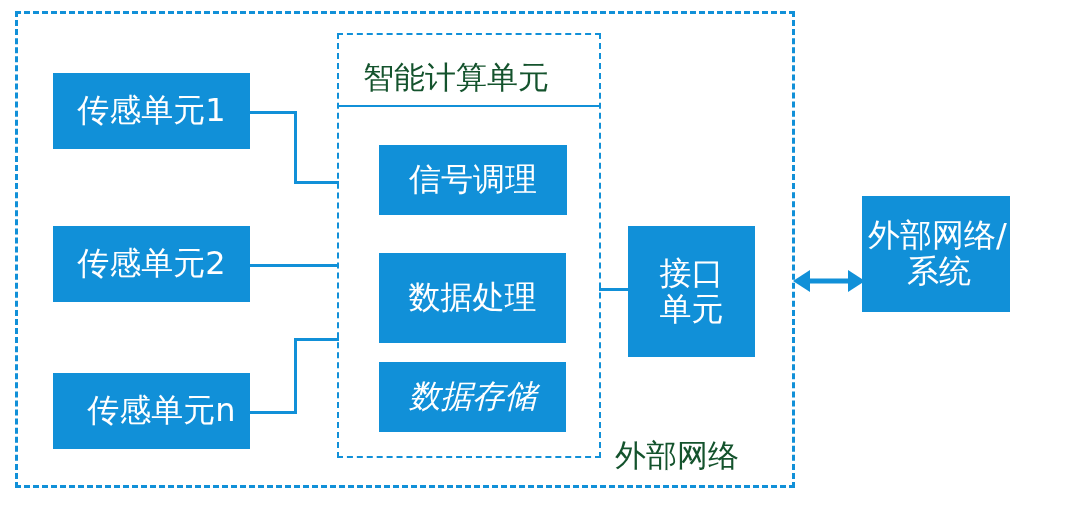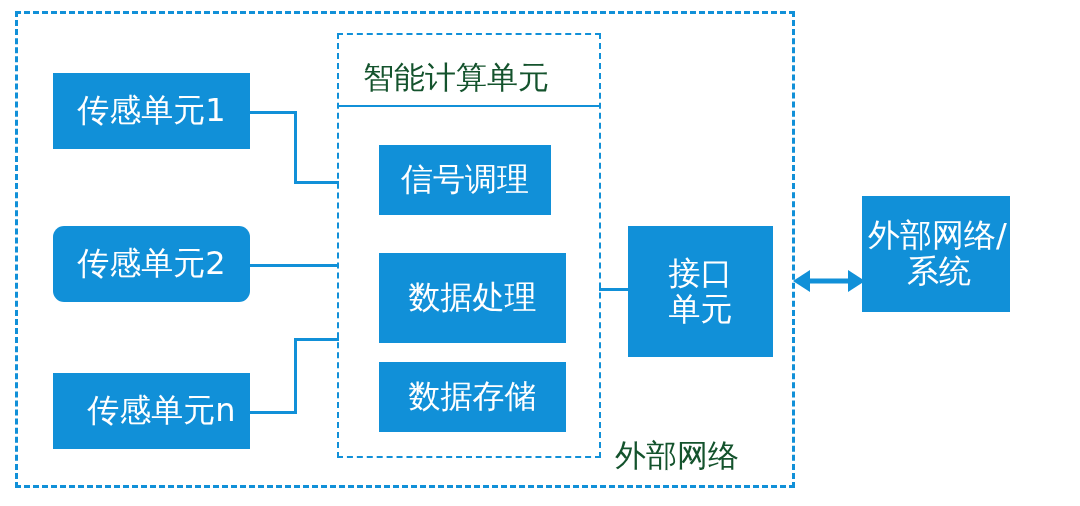--- a/index.html
+++ b/index.html
@@ -88,43 +88,43 @@
   <div class="dashed-box inner" style="left:337px; top:33px; width:264px; height:425px;"></div>
 
   <div class="sep" style="left:339px; top:105px; width:260px;"></div>
 
   <div class="label" style="left:363px; top:62px; font-size:31px;">智能计算单元</div>
 
   <div class="label" style="left:615px; top:440px; font-size:31px;">外部网络</div>
 
   <div class="block" style="left:53px; top:73px; width:197px; height:76px; font-size:32px;">传感单元1</div>
 
-  <div class="block" style="left:53px; top:226px; width:197px; height:76px; font-size:32px;border-radius:11px;">传感单元2</div>
+  <div class="block" style="left:53px; top:226px; width:197px; height:76px; font-size:32px;">传感单元2</div>
 
   <div class="block" style="left:53px; top:373px; width:197px; height:76px; font-size:32px;padding-left:20px;">传感单元n</div>
 
   <div class="hline" style="left:250px; top:111px; width:47px;"></div>
   <div class="vline" style="left:294px; top:111px; height:73px;"></div>
   <div class="hline" style="left:294px; top:181px; width:45px;"></div>
 
   <div class="hline" style="left:250px; top:264px; width:89px;"></div>
 
   <div class="hline" style="left:250px; top:411px; width:47px;"></div>
   <div class="vline" style="left:294px; top:338px; height:76px;"></div>
   <div class="hline" style="left:294px; top:338px; width:45px;"></div>
 
-  <div class="block" style="left:379px; top:145px; width:172px; height:70px; font-size:32px;">信号调理</div>
+  <div class="block" style="left:379px; top:145px; width:188px; height:70px; font-size:32px;">信号调理</div>
 
   <div class="block" style="left:379px; top:253px; width:187px; height:90px; font-size:32px;">数据处理</div>
 
-  <div class="block" style="left:379px; top:362px; width:187px; height:70px; font-size:32px;">数据存储</div>
+  <div class="block" style="left:379px; top:362px; width:187px; height:70px; font-size:32px;font-style:italic;">数据存储</div>
 
   <div class="hline" style="left:599px; top:288px; width:31px;"></div>
 
-  <div class="block" style="left:628px; top:226px; width:145px; height:131px; font-size:32px; flex-direction:column;">
+  <div class="block" style="left:628px; top:226px; width:127px; height:131px; font-size:32px; flex-direction:column;">
     <span>接口</span>
     <span>单元</span>
   </div>
 
   <svg class="arrow-svg" style="left:793px; top:262px;" width="72" height="38" viewBox="0 0 72 38">
     <line x1="14" y1="19" x2="58" y2="19" stroke="#1190d8" stroke-width="5"></line>
     <polygon points="0,19 17,8 17,30" fill="#1190d8"></polygon>
     <polygon points="72,19 55,8 55,30" fill="#1190d8"></polygon>
   </svg>
 

